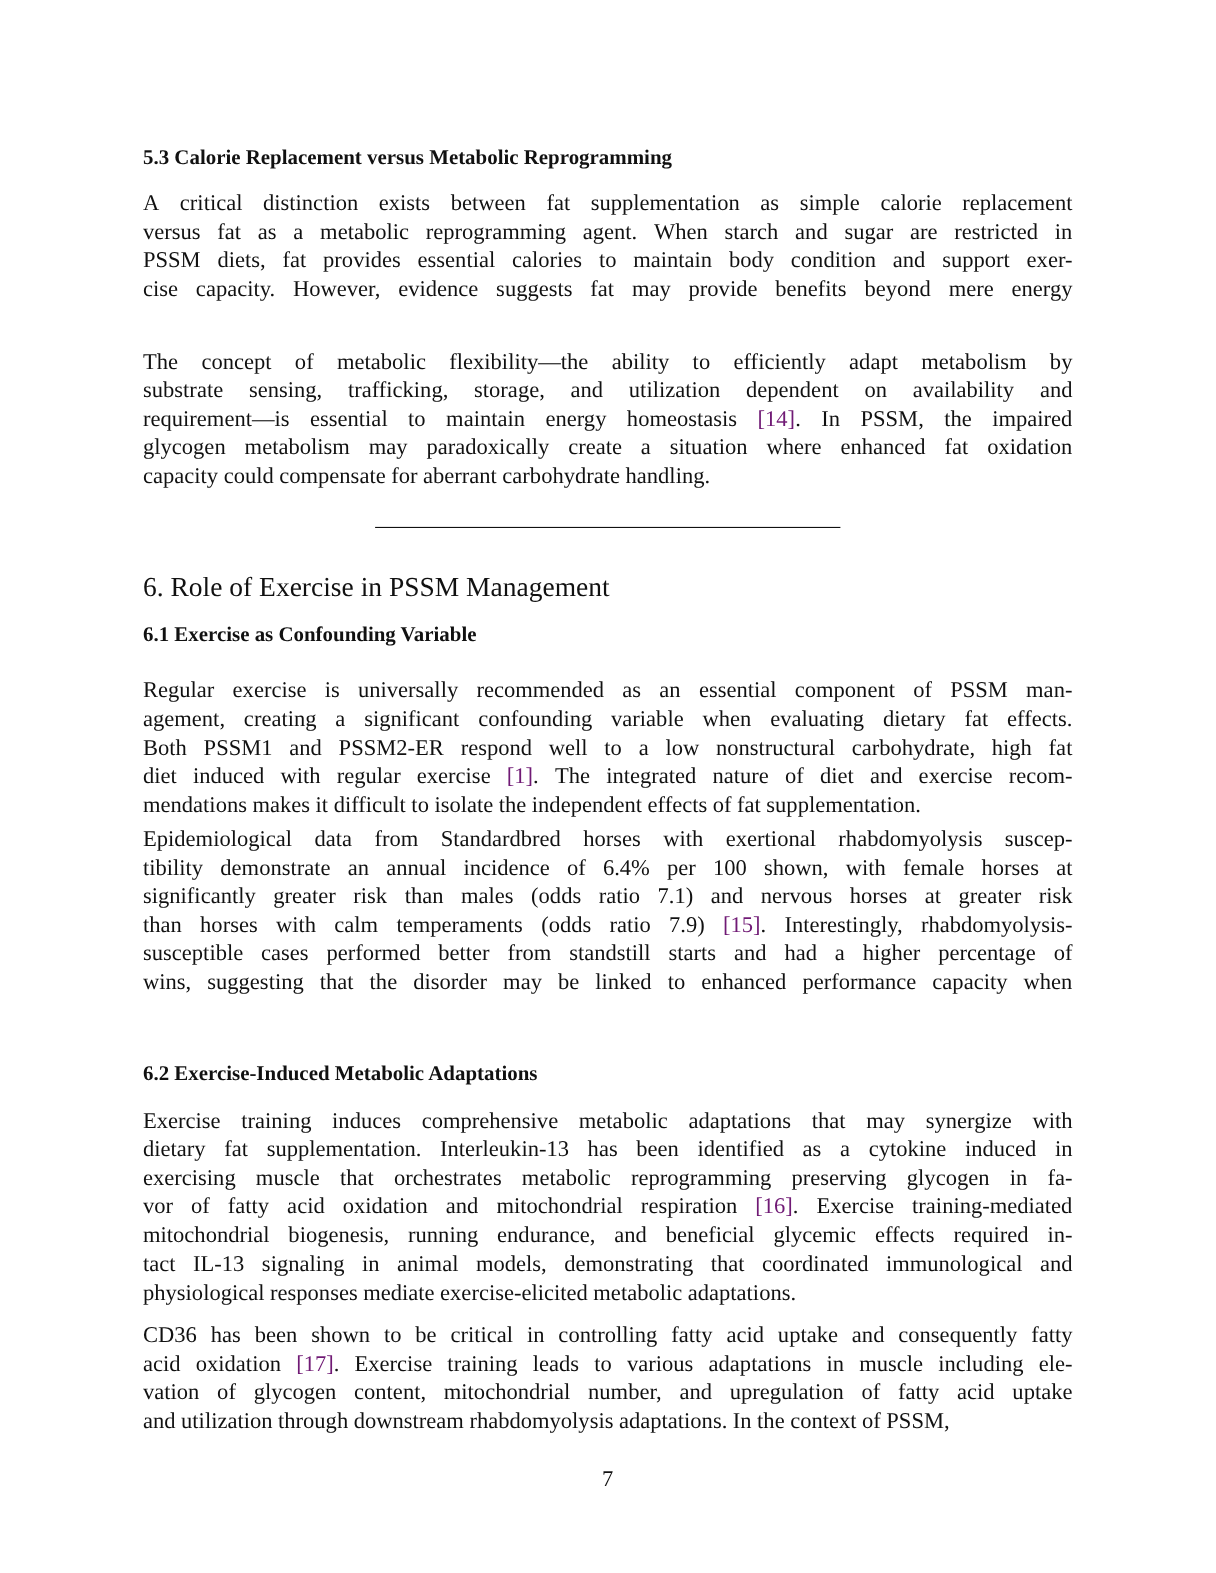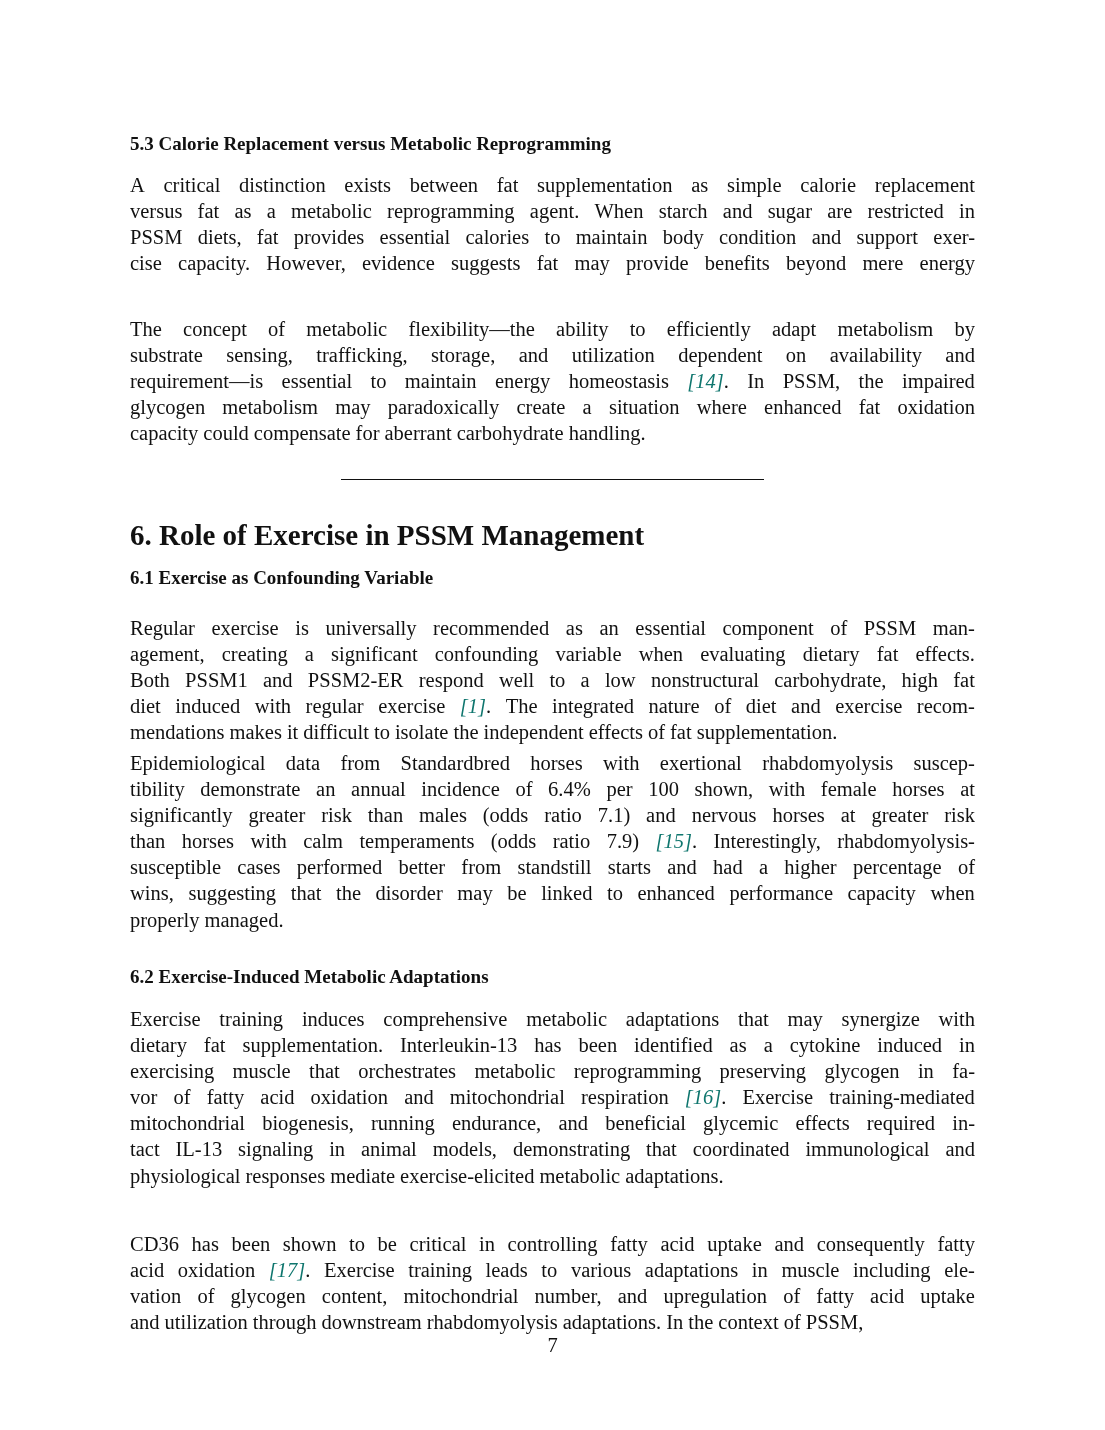--- a/index.html
+++ b/index.html
@@ -1,22 +1,22 @@
 <!DOCTYPE html>
 <html><head>
 <meta charset="utf-8">
 <style>
   html, body { margin: 0; padding: 0; background: #ffffff; }
   body { width: 1105px; height: 1430px; position: relative; overflow: hidden;
          font-family: "Liberation Serif", "DejaVu Serif", serif; color: #111; }
   .page { position: absolute; left: 130px; top: 0; width: 845px; }
   .h3 { position: absolute; left: 0; font-weight: bold; font-size: 19px; line-height: 24px; white-space: nowrap; }
-  .h2 { position: absolute; left: 0; font-weight: bold; font-size: 29px; line-height: 30px; white-space: nowrap; }
+  .h2 { position: absolute; left: 0; font-weight: normal; font-size: 25px; line-height: 30px; white-space: nowrap; }
   .para { position: absolute; left: 0; width: 845px; font-size: 20.5px; }
-  .cite { color: #0f766e; font-style: italic; }
+  .cite { color: #701a75; }
   .rule { position: absolute; left: 341px; top: 479px; width: 423px; height: 0; border-top: 1.3px solid #111; }
   .pagenum { position: absolute; left: 0; width: 1105px; top: 1332px; text-align: center; font-size: 20.5px; line-height: 26px; }
   .jl { display: flex; justify-content: space-between; white-space: pre; }
   .jl.last { justify-content: flex-start; gap: 5px; }
 </style>
 </head>
 <body>
 
 <div class="page">
 
@@ -49,34 +49,33 @@
       <div class="jl" style="height: 26.1px; line-height: 26.1px;"><span>diet</span><span>induced</span><span>with</span><span>regular</span><span>exercise</span><span><span class="cite">[1]</span>.</span><span>The</span><span>integrated</span><span>nature</span><span>of</span><span>diet</span><span>and</span><span>exercise</span><span>recom-</span></div>
       <div class="jl last" style="height: 26.1px; line-height: 26.1px;"><span>mendations</span><span>makes</span><span>it</span><span>difficult</span><span>to</span><span>isolate</span><span>the</span><span>independent</span><span>effects</span><span>of</span><span>fat</span><span>supplementation.</span></div>
     </div>
   <div class="para" style="top:750px;">
       <div class="jl" style="height: 26.1px; line-height: 26.1px;"><span>Epidemiological</span><span>data</span><span>from</span><span>Standardbred</span><span>horses</span><span>with</span><span>exertional</span><span>rhabdomyolysis</span><span>suscep-</span></div>
       <div class="jl" style="height: 26.1px; line-height: 26.1px;"><span>tibility</span><span>demonstrate</span><span>an</span><span>annual</span><span>incidence</span><span>of</span><span>6.4%</span><span>per</span><span>100</span><span>shown,</span><span>with</span><span>female</span><span>horses</span><span>at</span></div>
       <div class="jl" style="height: 26.1px; line-height: 26.1px;"><span>significantly</span><span>greater</span><span>risk</span><span>than</span><span>males</span><span>(odds</span><span>ratio</span><span>7.1)</span><span>and</span><span>nervous</span><span>horses</span><span>at</span><span>greater</span><span>risk</span></div>
       <div class="jl" style="height: 26.1px; line-height: 26.1px;"><span>than</span><span>horses</span><span>with</span><span>calm</span><span>temperaments</span><span>(odds</span><span>ratio</span><span>7.9)</span><span><span class="cite">[15]</span>.</span><span>Interestingly,</span><span>rhabdomyolysis-</span></div>
       <div class="jl" style="height: 26.1px; line-height: 26.1px;"><span>susceptible</span><span>cases</span><span>performed</span><span>better</span><span>from</span><span>standstill</span><span>starts</span><span>and</span><span>had</span><span>a</span><span>higher</span><span>percentage</span><span>of</span></div>
       <div class="jl" style="height: 26.1px; line-height: 26.1px;"><span>wins,</span><span>suggesting</span><span>that</span><span>the</span><span>disorder</span><span>may</span><span>be</span><span>linked</span><span>to</span><span>enhanced</span><span>performance</span><span>capacity</span><span>when</span></div>
-      <div class="jl last" style="height: 26.1px; line-height: 26.1px;"><span>properly</span><span>managed.</span></div>
     </div>
 
   <div class="h3" style="top:965px;">6.2 Exercise-Induced Metabolic Adaptations</div>
   <div class="para" style="top:1006px;">
       <div class="jl" style="height: 26.1px; line-height: 26.1px;"><span>Exercise</span><span>training</span><span>induces</span><span>comprehensive</span><span>metabolic</span><span>adaptations</span><span>that</span><span>may</span><span>synergize</span><span>with</span></div>
       <div class="jl" style="height: 26.1px; line-height: 26.1px;"><span>dietary</span><span>fat</span><span>supplementation.</span><span>Interleukin-13</span><span>has</span><span>been</span><span>identified</span><span>as</span><span>a</span><span>cytokine</span><span>induced</span><span>in</span></div>
       <div class="jl" style="height: 26.1px; line-height: 26.1px;"><span>exercising</span><span>muscle</span><span>that</span><span>orchestrates</span><span>metabolic</span><span>reprogramming</span><span>preserving</span><span>glycogen</span><span>in</span><span>fa-</span></div>
       <div class="jl" style="height: 26.1px; line-height: 26.1px;"><span>vor</span><span>of</span><span>fatty</span><span>acid</span><span>oxidation</span><span>and</span><span>mitochondrial</span><span>respiration</span><span><span class="cite">[16]</span>.</span><span>Exercise</span><span>training-mediated</span></div>
       <div class="jl" style="height: 26.1px; line-height: 26.1px;"><span>mitochondrial</span><span>biogenesis,</span><span>running</span><span>endurance,</span><span>and</span><span>beneficial</span><span>glycemic</span><span>effects</span><span>required</span><span>in-</span></div>
       <div class="jl" style="height: 26.1px; line-height: 26.1px;"><span>tact</span><span>IL-13</span><span>signaling</span><span>in</span><span>animal</span><span>models,</span><span>demonstrating</span><span>that</span><span>coordinated</span><span>immunological</span><span>and</span></div>
       <div class="jl last" style="height: 26.1px; line-height: 26.1px;"><span>physiological</span><span>responses</span><span>mediate</span><span>exercise-elicited</span><span>metabolic</span><span>adaptations.</span></div>
     </div>
-  <div class="para" style="top:1231px;">
+  <div class="para" style="top:1201px;">
       <div class="jl" style="height: 26.1px; line-height: 26.1px;"><span>CD36</span><span>has</span><span>been</span><span>shown</span><span>to</span><span>be</span><span>critical</span><span>in</span><span>controlling</span><span>fatty</span><span>acid</span><span>uptake</span><span>and</span><span>consequently</span><span>fatty</span></div>
       <div class="jl" style="height: 26.1px; line-height: 26.1px;"><span>acid</span><span>oxidation</span><span><span class="cite">[17]</span>.</span><span>Exercise</span><span>training</span><span>leads</span><span>to</span><span>various</span><span>adaptations</span><span>in</span><span>muscle</span><span>including</span><span>ele-</span></div>
       <div class="jl" style="height: 26.1px; line-height: 26.1px;"><span>vation</span><span>of</span><span>glycogen</span><span>content,</span><span>mitochondrial</span><span>number,</span><span>and</span><span>upregulation</span><span>of</span><span>fatty</span><span>acid</span><span>uptake</span></div>
       <div class="jl last" style="height: 26.1px; line-height: 26.1px;"><span>and</span><span>utilization</span><span>through</span><span>downstream</span><span>rhabdomyolysis</span><span>adaptations.</span><span>In</span><span>the</span><span>context</span><span>of</span><span>PSSM,</span></div>
     </div>
 </div>
 
 <div class="pagenum">7</div>
 
 </body></html>

